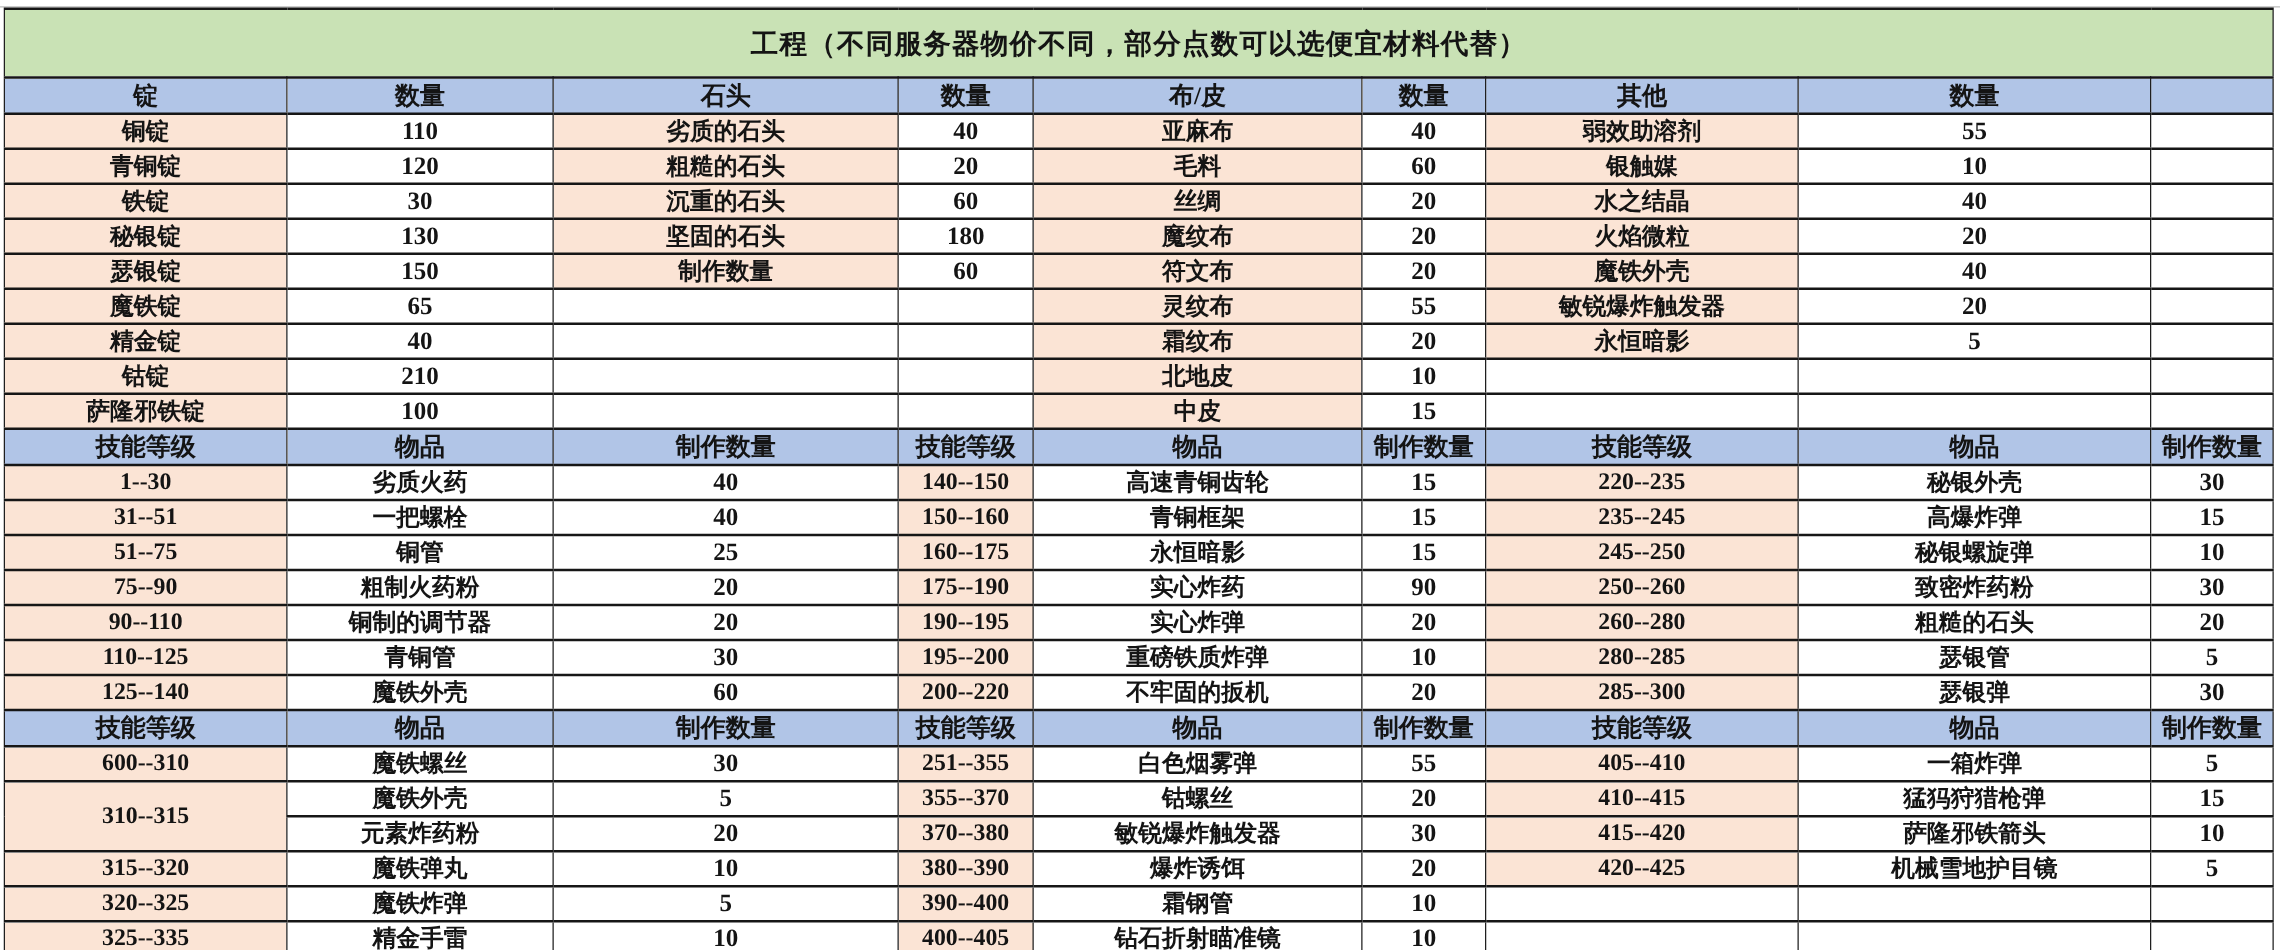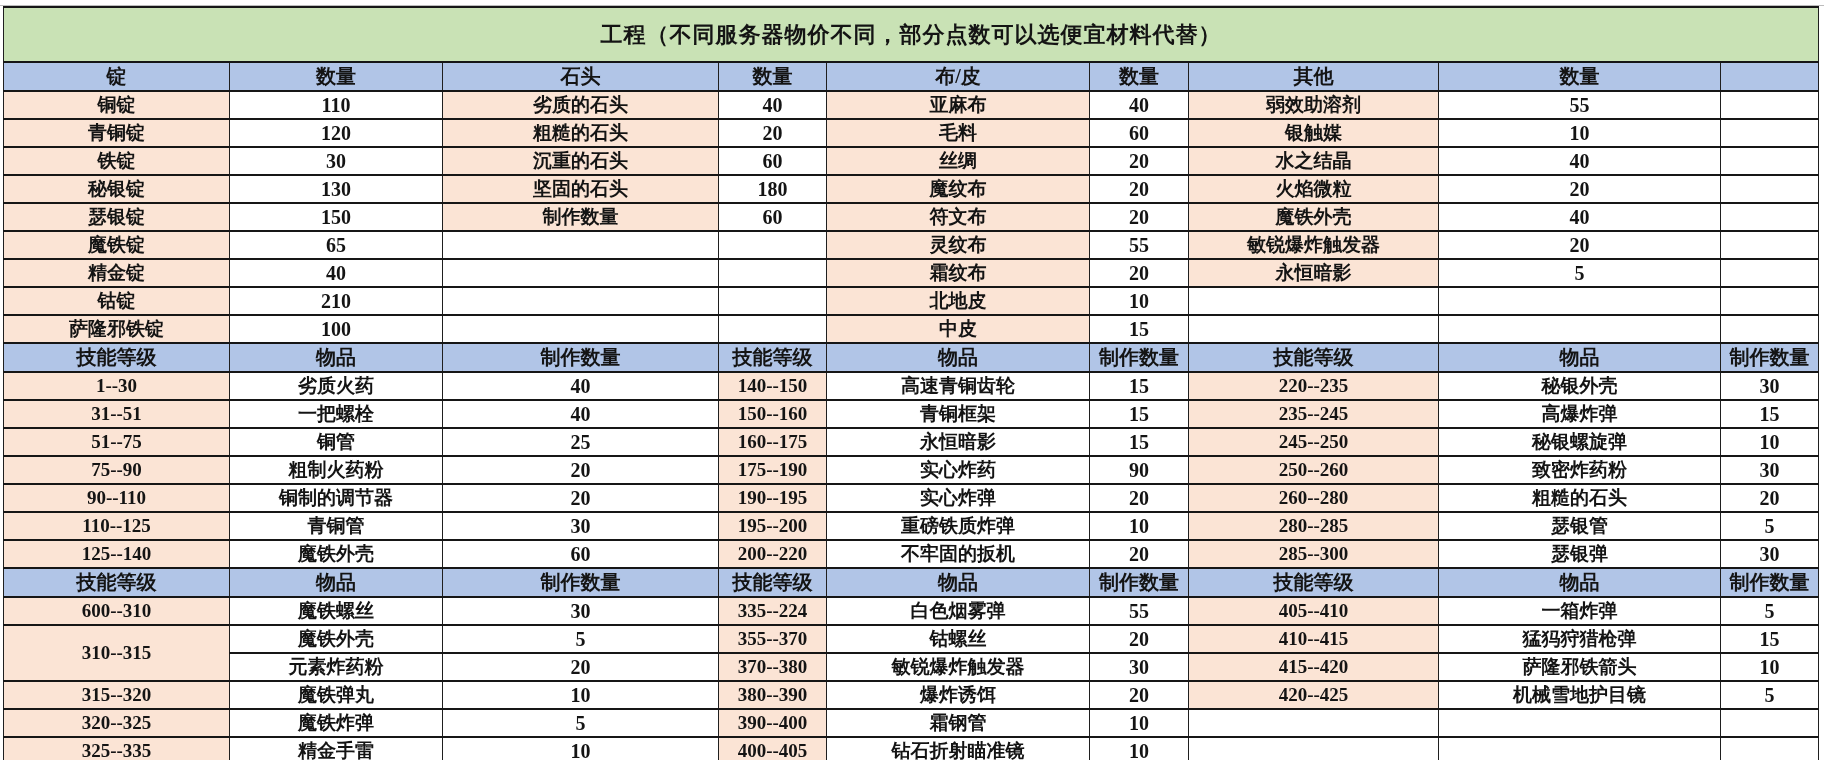--- a/index.html
+++ b/index.html
@@ -282,21 +282,21 @@
         <th class="hdr">物品</th>
         <th class="hdr">制作数量</th>
         <th class="hdr">技能等级</th>
         <th class="hdr">物品</th>
         <th class="hdr">制作数量</th>
       </tr>
       <tr class="data-row">
         <td class="cell peach">600--310</td>
         <td class="cell plain">魔铁螺丝</td>
         <td class="cell plain num">30</td>
-        <td class="cell peach">335--224</td>
+        <td class="cell peach">251--355</td>
         <td class="cell plain">白色烟雾弹</td>
         <td class="cell plain num">55</td>
         <td class="cell peach">405--410</td>
         <td class="cell plain">一箱炸弹</td>
         <td class="cell plain num">5</td>
       </tr>
       <tr class="data-row">
         <td class="cell peach" rowspan="2">310--315</td>
         <td class="cell plain">魔铁外壳</td>
         <td class="cell plain num">5</td>

